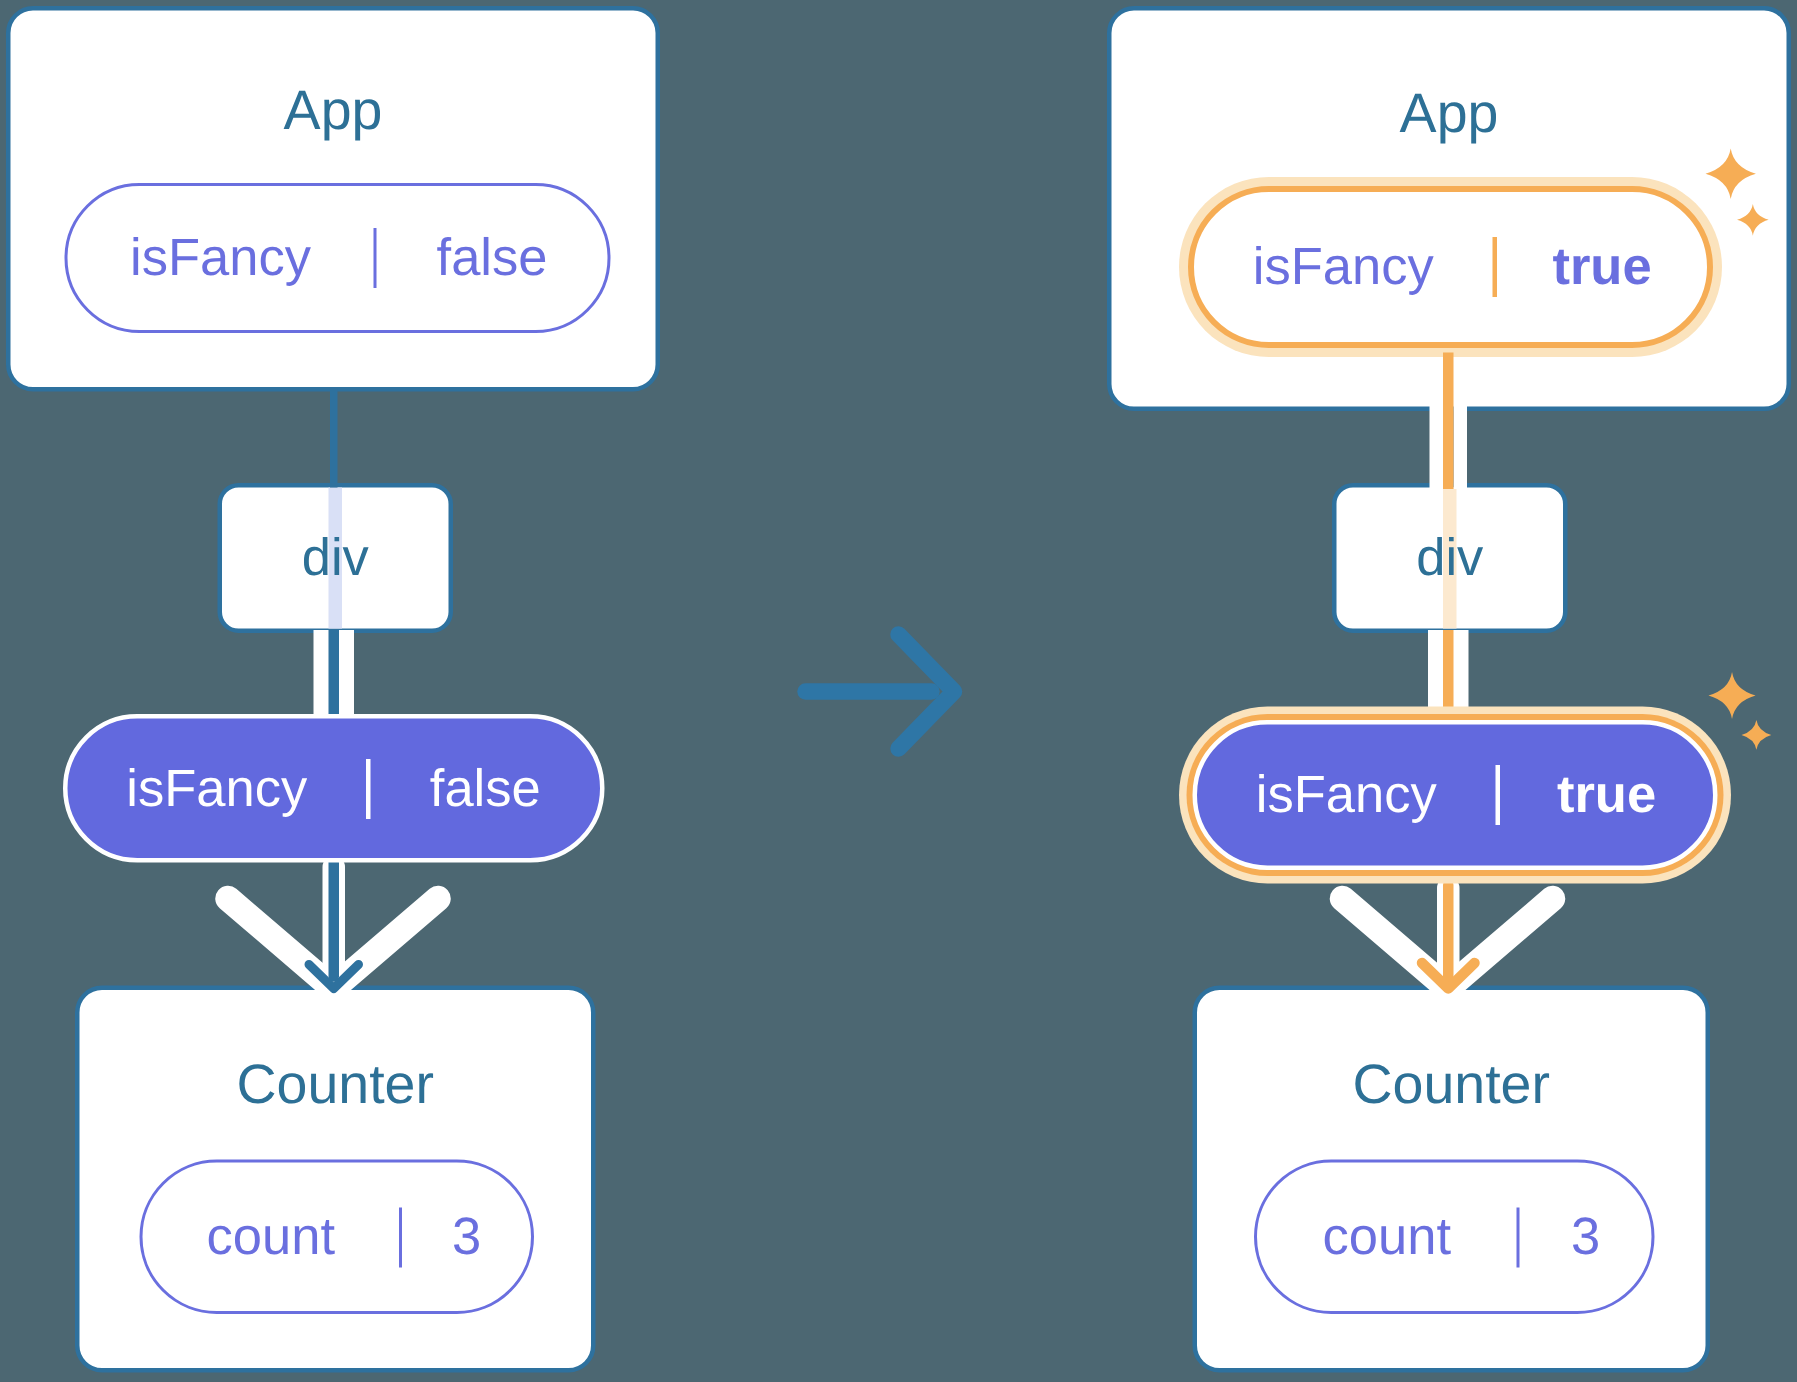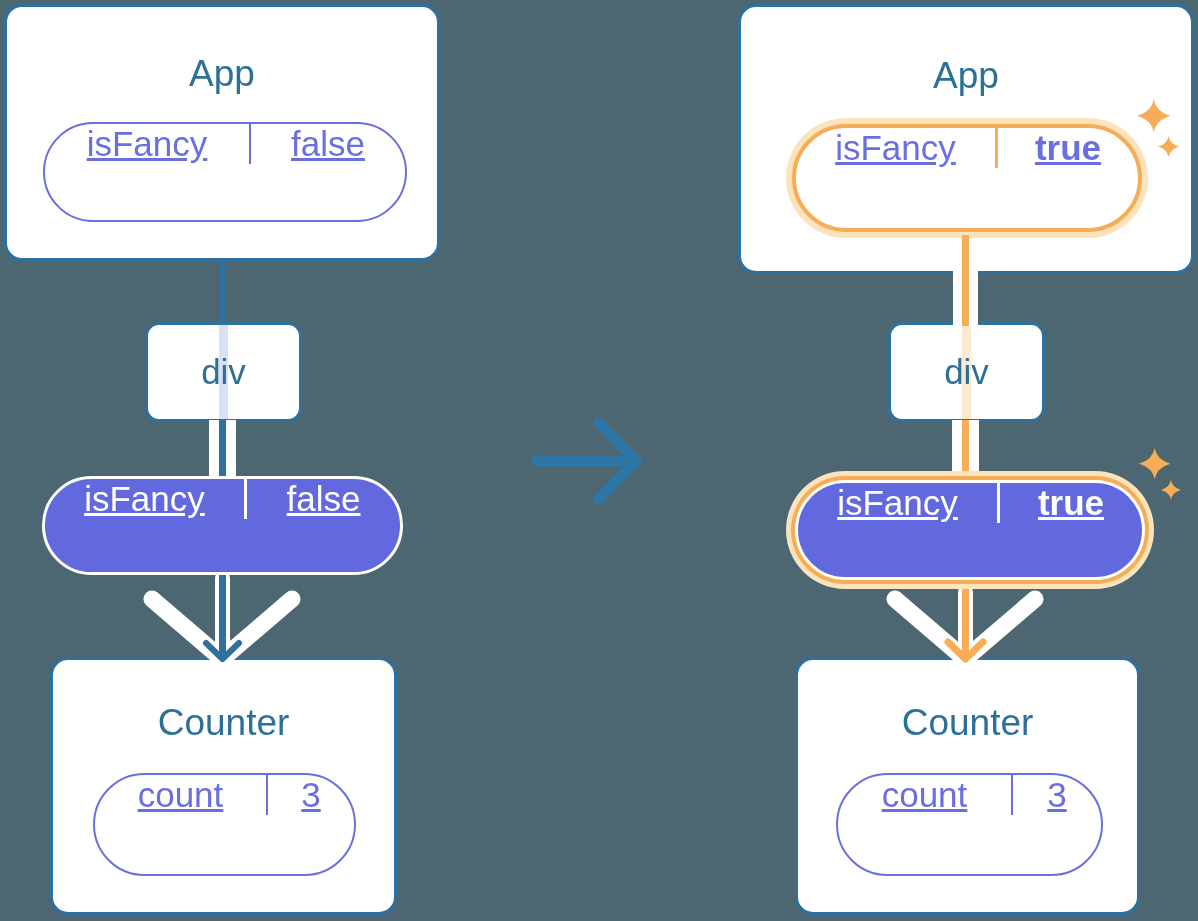--- a/index.html
+++ b/index.html
@@ -8,22 +8,22 @@
     --orange_glow:#FBE3BD; --stripe_lavender:#D9E0F6; --stripe_cream:#FCE9CF;
     --arrow_blue:#2E76A6; --white:#FFFFFF;
   }
   html,body{margin:0;padding:0;}
   body{font-family:"Liberation Sans","DejaVu Sans",sans-serif;background:var(--background);}
   .canvas{position:relative;width:1198px;height:921px;background:var(--background);overflow:hidden;}
   .card{position:absolute;background:var(--white);border:3px solid var(--card_border);
         border-radius:18px;box-sizing:border-box;z-index:1;}
   .card-title{position:absolute;left:0;right:0;text-align:center;
         font-size:37px;font-weight:500;color:var(--title_text);}
-  .pill{position:absolute;display:flex;align-items:flex-start;box-sizing:border-box;
-        border-radius:70px;overflow:hidden;font-size:35px;color:var(--purple);text-decoration:underline;}
+  .pill{position:absolute;display:flex;align-items:center;box-sizing:border-box;
+        border-radius:70px;overflow:hidden;font-size:35px;color:var(--purple);}
   .pill .seg{display:flex;align-items:center;justify-content:center;box-sizing:border-box;}
   .pill-outline{border:2px solid var(--purple);background:var(--white);}
   .pill-outline .seg-key{border-right:2px solid var(--purple);}
   .pill-solid{background:var(--purple_fill);border:3px solid var(--white);color:var(--white);z-index:3;}
   .pill-solid .seg-key{border-right:3px solid var(--white);}
   .pill-fancy{background:var(--white);border:4px solid var(--orange);
         box-shadow:0 0 0 6px var(--orange_glow);}
   .pill-fancy .seg-key{border-right:3px solid var(--orange);}
   .pill-glow{box-shadow:0 0 0 4px var(--orange),0 0 0 9px var(--orange_glow);}
   .bold{font-weight:700;}

